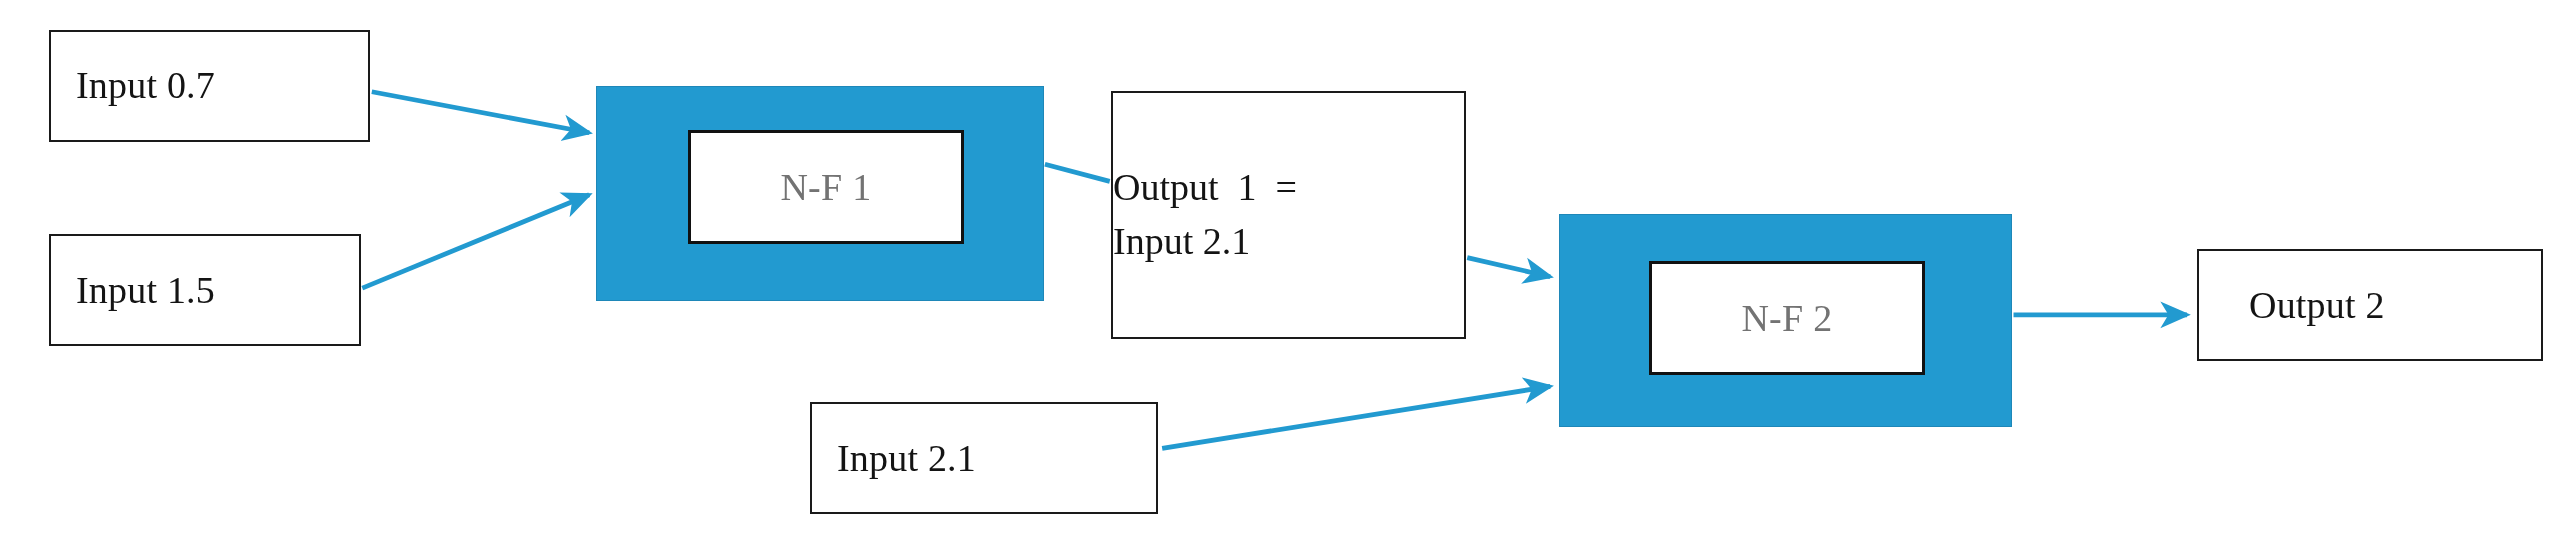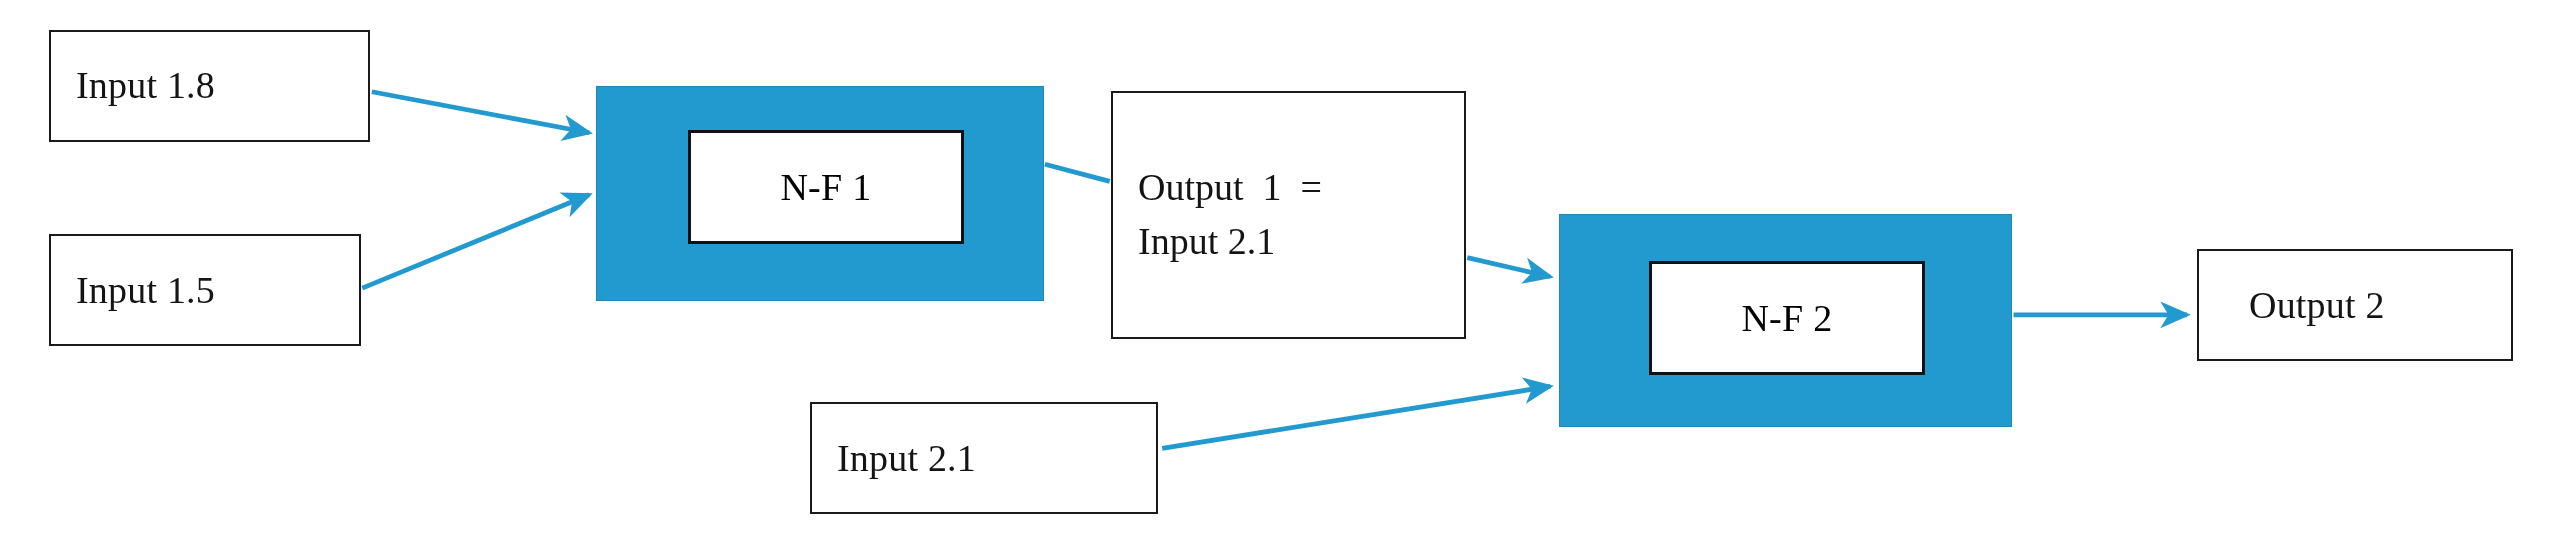--- a/index.html
+++ b/index.html
@@ -51,25 +51,24 @@
     box-sizing: border-box;
     background: #ffffff;
     border: 3.8px solid #111111;
     display: flex;
     align-items: center;
   }
   .inner-wbox > .label {
     width: 100%;
     text-align: center;
     font-size: 38px;
-    color: #000000;
+    color: #737373;
     letter-spacing: 0.3px;
   }
   .label2 {
-    padding-left: 25px;
     font-size: 38px;
     color: #141414;
     line-height: 1.42;
   }
   .label2 .ln { display: block; white-space: pre; }
 </style>
 </head>
 <body>
 
 <div id="canvas">
@@ -88,21 +87,21 @@
     <line x1="1096" y1="172" x2="1164" y2="190" stroke="#229AD0" stroke-width="5"></line>
 
     <line x1="1539" y1="270" x2="1626" y2="290" stroke="#229AD0" stroke-width="5" marker-end="url(#arrowhead)"></line>
 
     <line x1="1219" y1="470" x2="1626" y2="405" stroke="#229AD0" stroke-width="5" marker-end="url(#arrowhead)"></line>
 
     <line x1="2112" y1="330" x2="2294" y2="330" stroke="#229AD0" stroke-width="5" marker-end="url(#arrowhead)"></line>
   </svg>
 
   <div class="node wbox" style="left:49px; top:29.6px; width:321px; height:112px;">
-    <span class="label">Input 1.8</span>
+    <span class="label">Input 0.7</span>
   </div>
 
   <div class="node wbox" style="left:49px; top:234px; width:312px; height:112px;">
     <span class="label">Input 1.5</span>
   </div>
 
   <div class="node bluebox" style="left:596px; top:86px; width:448px; height:215px;">
     <div class="inner-wbox" style="left:91px; top:43px; width:276px; height:114px;">
       <span class="label">N-F 1</span>
     </div>
@@ -114,21 +113,21 @@
       <span class="ln">Input 2.1</span>
     </div>
   </div>
 
   <div class="node bluebox" style="left:1559px; top:214px; width:453px; height:213px;">
     <div class="inner-wbox" style="left:89px; top:46px; width:276px; height:114px;">
       <span class="label">N-F 2</span>
     </div>
   </div>
 
-  <div class="node wbox" style="left:2197px; top:249px; width:316px; height:112px;">
+  <div class="node wbox" style="left:2197px; top:249px; width:346px; height:112px;">
     <span class="label" style="padding-left:50px;">Output 2</span>
   </div>
 
   <div class="node wbox" style="left:810px; top:402px; width:348px; height:112px;">
     <span class="label">Input 2.1</span>
   </div>
 
 </div>
 
 

